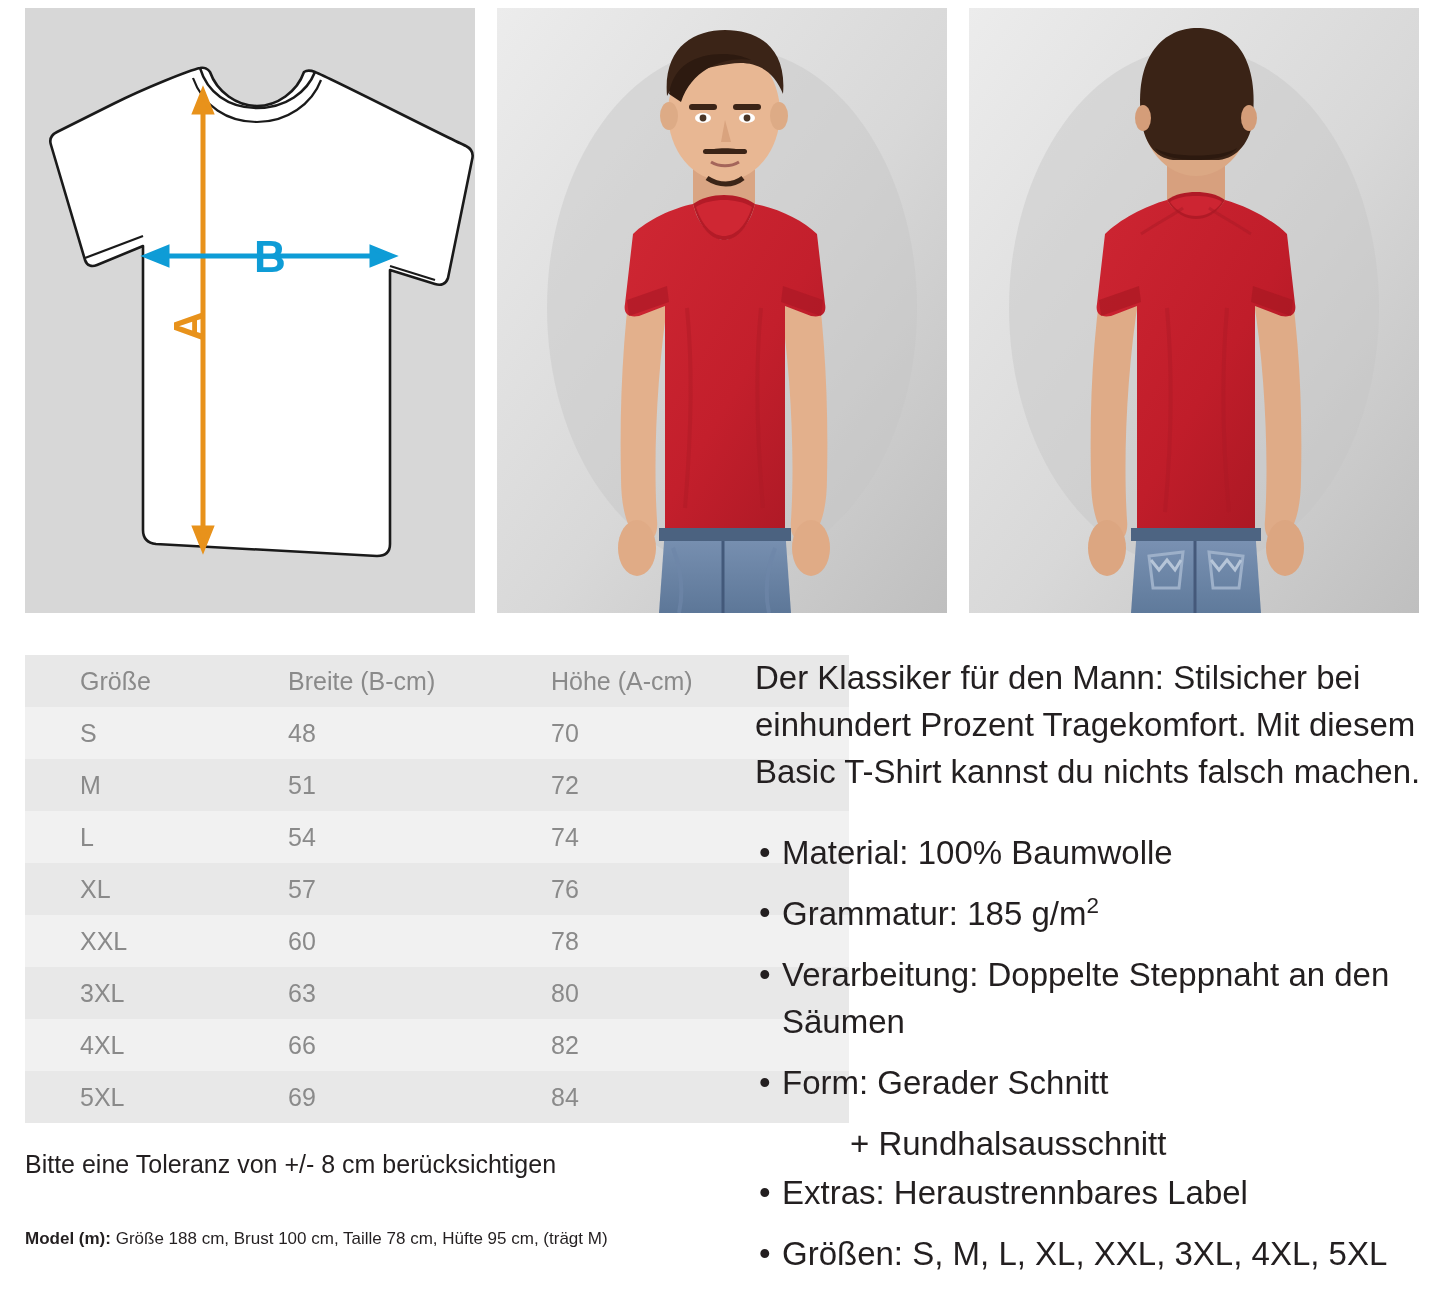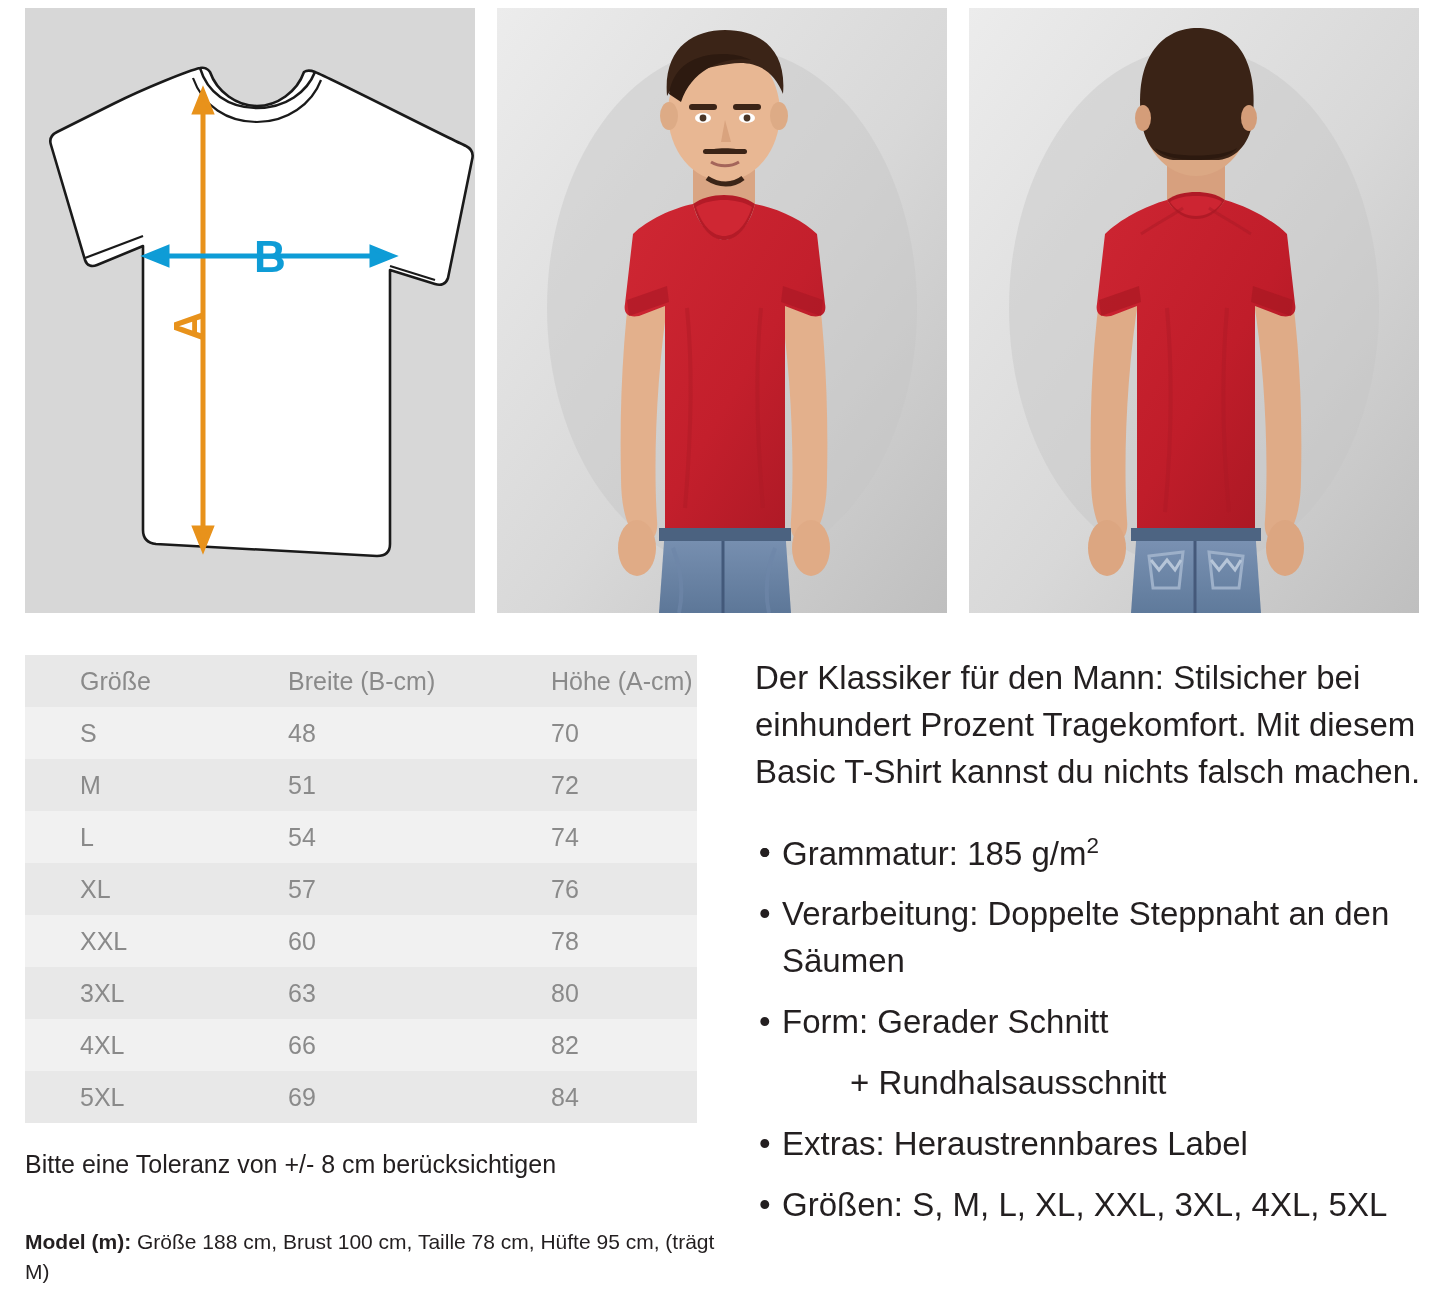--- a/index.html
+++ b/index.html
@@ -50,21 +50,21 @@
     position: absolute;
     left: 0;
     top: 0;
   }
 
   
   .size-table {
     position: absolute;
     left: 25px;
     top: 655px;
-    width: 672px;
+    width: 824px;
     border-collapse: collapse;
     font-size: 25px;
     color: #8a8a8a;
   }
   .size-table th,
   .size-table td {
     text-align: left;
     font-weight: normal;
     padding: 11px 0 11px 55px;
     height: 30px;
@@ -84,21 +84,21 @@
     left: 25px;
     top: 1150px;
     font-size: 25px;
     color: #231f20;
   }
   .model-line {
     position: absolute;
     left: 25px;
     top: 1227px;
     width: 700px;
-    font-size: 21px;
+    font-size: 17px;
     line-height: 1.42;
     color: #231f20;
   }
   .model-line b { font-weight: bold; }
 
   
   .desc {
     position: absolute;
     left: 755px;
     top: 655px;
@@ -121,21 +121,21 @@
     line-height: 1.42;
     margin-bottom: 14px;
   }
   .desc li .bullet {
     position: absolute;
     left: 4px;
     top: 0;
   }
   .desc li.sub {
     padding-left: 95px;
-    margin-bottom: 14px;
+    margin-bottom: 2px;
   }
   .desc li.sub2 {
     padding-left: 80px;
     margin-bottom: 14px;
   }
   sup { font-size: 0.68em; vertical-align: super; }
 
   
   .person { position: absolute; left:0; top:0; width:450px; height:605px; }
 </style>
@@ -388,20 +388,21 @@
   <div class="model-line">
     <b>Model (m):</b>
     <span>Größe 188 cm, Brust 100 cm, Taille 78 cm, Hüfte 95 cm, (trägt M)</span>
   </div>
 
   <div class="desc">
     <p class="intro">Der Klassiker für den Mann: Stilsicher bei einhundert Prozent Tragekomfort. Mit diesem Basic T-Shirt kannst du nichts falsch machen.</p>
     <ul>
       <li>
         <span class="bullet">•</span>
+        <span>Material: 100% Baumwolle</span>
       </li>
       <li>
         <span class="bullet">•</span>
         <span>Grammatur: 185 g/m</span><sup>2</sup>
       </li>
       <li>
         <span class="bullet">•</span>
         <span>Verarbeitung: Doppelte Steppnaht an den Säumen</span>
       </li>
       <li>

